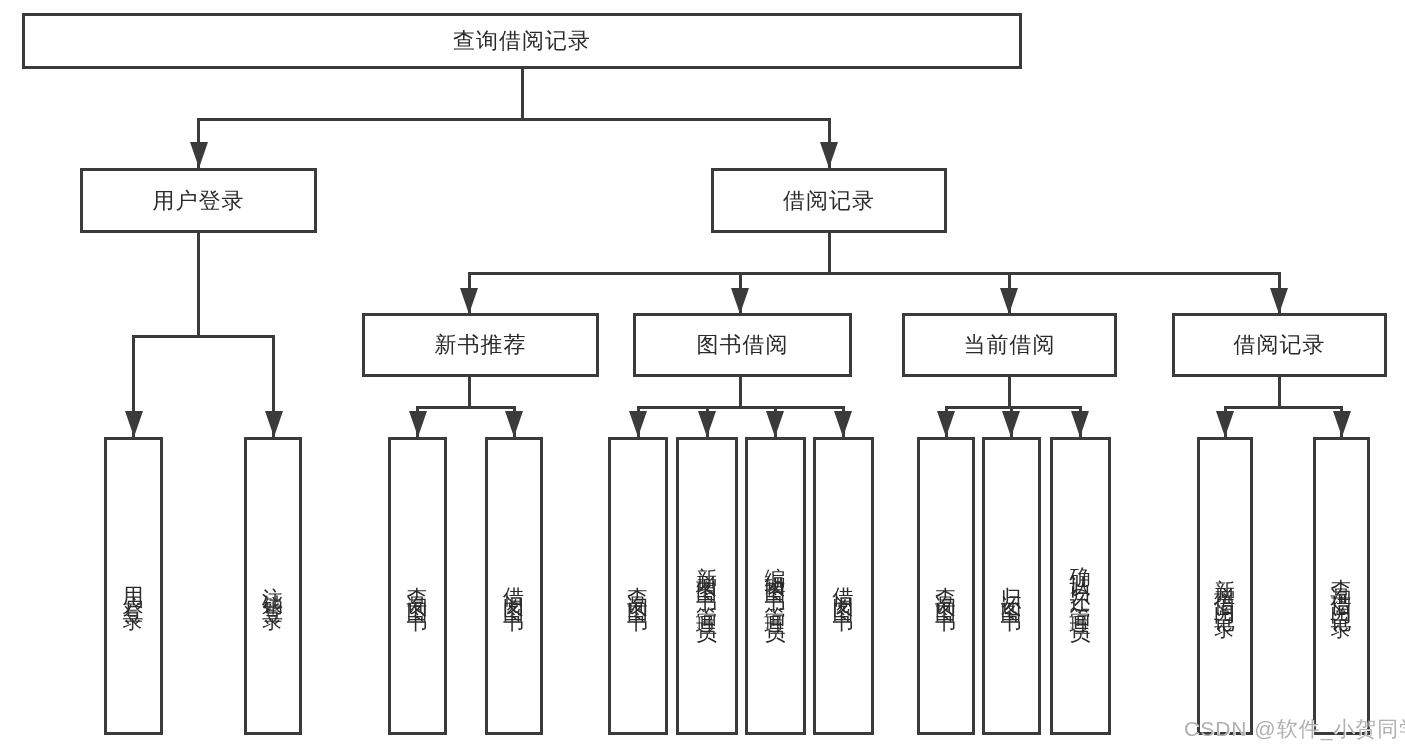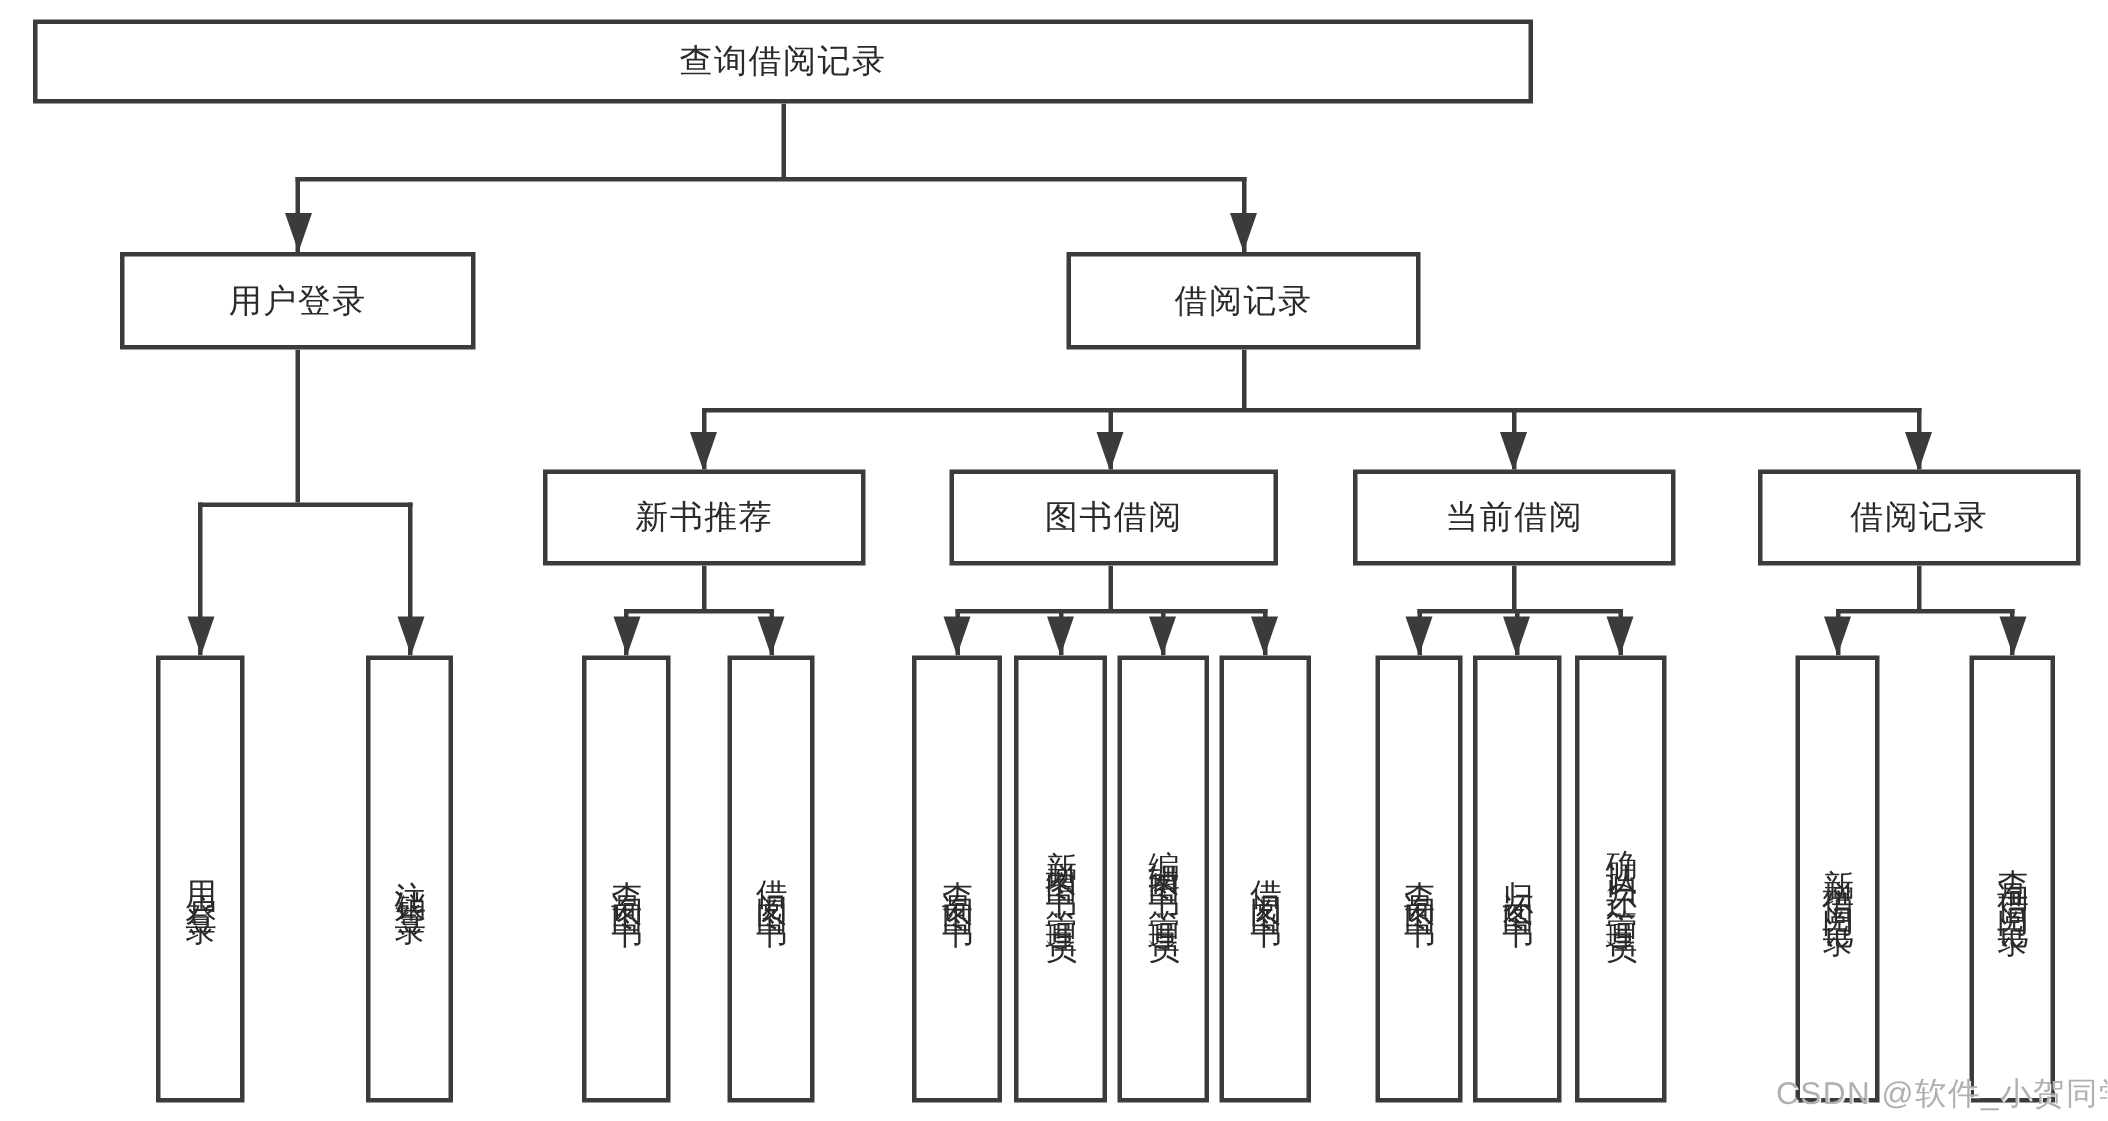--- a/index.html
+++ b/index.html
@@ -70,21 +70,21 @@
 </head>
 <body>
 
 <div class="canvas">
 
   <div class="box h" style="left:22px; top:13px; width:1000px; height:56px;">查询借阅记录</div>
 
   <div class="box h" style="left:80px; top:168px; width:237px; height:65px;">用户登录</div>
   <div class="box h" style="left:711px; top:168px; width:236px; height:65px;">借阅记录</div>
 
-  <div class="box h" style="left:362px; top:313px; width:215px; height:64px;">新书推荐</div>
+  <div class="box h" style="left:362px; top:313px; width:237px; height:64px;">新书推荐</div>
   <div class="box h" style="left:633px; top:313px; width:219px; height:64px;">图书借阅</div>
   <div class="box h" style="left:902px; top:313px; width:215px; height:64px;">当前借阅</div>
   <div class="box h" style="left:1172px; top:313px; width:215px; height:64px;">借阅记录</div>
 
   <div class="box v" style="left:104px; top:437px; width:59px; height:298px;">用户登录</div>
   <div class="box v" style="left:244px; top:437px; width:58px; height:298px;">注销登录</div>
 
   <div class="box v" style="left:388px; top:437px; width:59px; height:298px;">查询图书</div>
   <div class="box v" style="left:485px; top:437px; width:58px; height:298px;">借阅图书</div>
 

